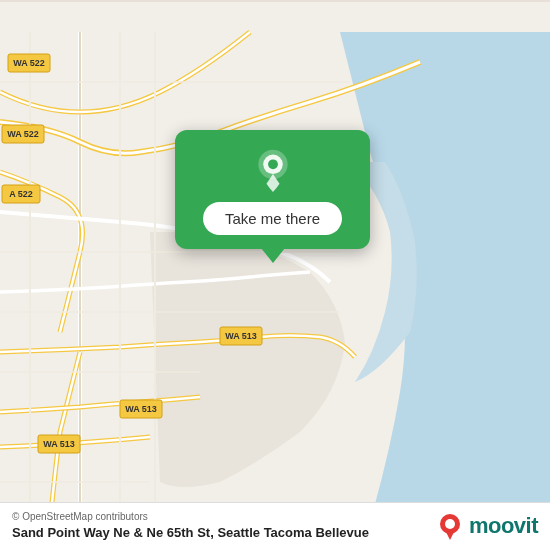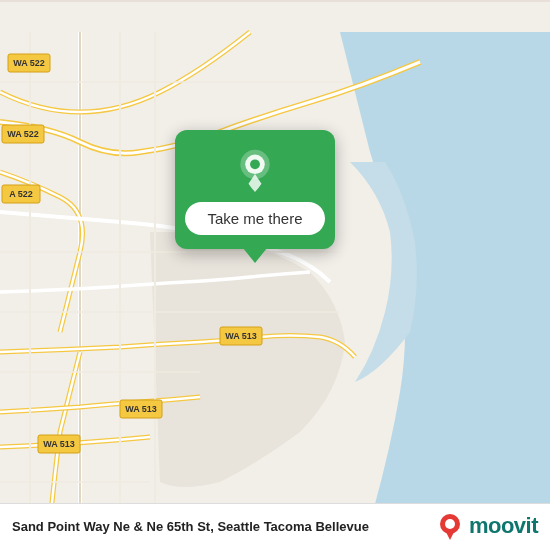--- a/index.html
+++ b/index.html
@@ -34,21 +34,21 @@
       top: 0; left: 0;
       width: 100%;
       height: 100%;
     }
 
     
     #popup-card {
       position: absolute;
       top: 130px;
       left: 175px;
-      width: 160px;
+      width: 195px;
       background: #34a853;
       border-radius: 12px;
       display: flex;
       flex-direction: column;
       align-items: center;
       padding: 18px 16px 14px;
       box-shadow: 0 4px 16px rgba(0,0,0,0.3);
       z-index: 10;
     }
 
@@ -213,20 +213,21 @@
       <circle cx="22" cy="20" r="18" fill="white" opacity="0.25"></circle>
       <circle cx="22" cy="20" r="12" fill="white" opacity="0.9"></circle>
       <circle cx="22" cy="20" r="6" fill="#34a853"></circle>
       <path d="M22 32 Q18 38 14 44 Q18 50 22 54 Q26 50 30 44 Q26 38 22 32Z" fill="white" opacity="0.8"></path>
     </svg>
     <button id="take-me-btn">Take me there</button>
   </div>
 
   <div id="bottom-bar">
     <div class="bottom-left">
+      <span class="osm-credit">© OpenStreetMap contributors</span>
       <span class="address-text">Sand Point Way Ne &amp; Ne 65th St, Seattle Tacoma Bellevue</span>
     </div>
     <div class="moovit-logo">
       <svg class="moovit-pin" viewBox="0 0 28 28">
         <circle cx="14" cy="12" r="10" fill="#e53935"></circle>
         <circle cx="14" cy="12" r="5" fill="white"></circle>
         <polygon points="10,20 14,28 18,20" fill="#e53935"></polygon>
       </svg>
       <span class="moovit-text">moovit</span>
     </div>

